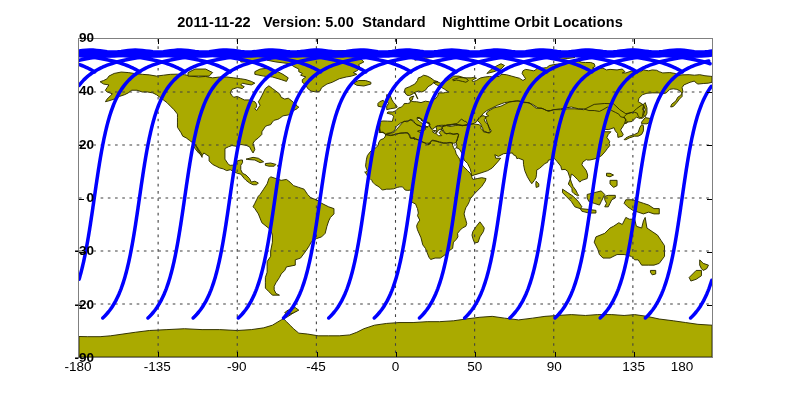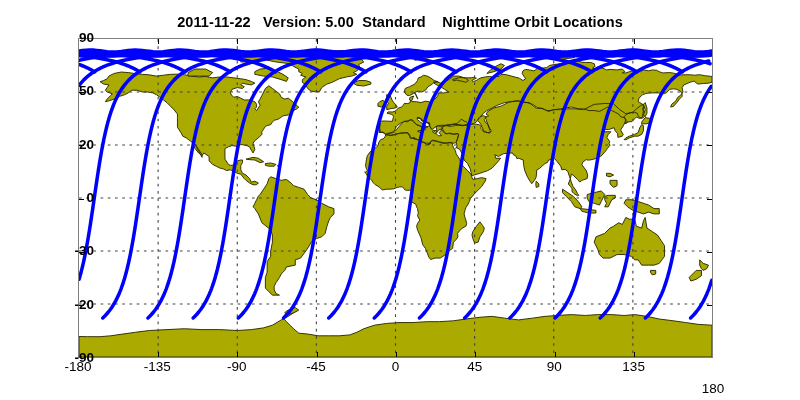--- a/index.html
+++ b/index.html
@@ -159,28 +159,28 @@
         <div class="tick" style="top: 52.8333px; height: 1px; width: 5px; right: 0px;"></div>
       </div>
   </div>
 
   <div id="ylabels">
       <div class="ylabel" style="top: 351px;">-90</div>
       <div class="ylabel" style="top: 297.667px;">-20</div>
       <div class="ylabel" style="top: 244.333px;">-30</div>
       <div class="ylabel" style="top: 191px;">0</div>
       <div class="ylabel" style="top: 137.667px;">20</div>
-      <div class="ylabel" style="top: 84.3333px;">50</div>
+      <div class="ylabel" style="top: 84.3333px;">40</div>
       <div class="ylabel" style="top: 31px;">90</div>
     </div>
   <div id="xlabels">
       <div class="xlabel" style="left: 48px; width: 60px;">-180</div>
       <div class="xlabel" style="left: 127.375px; width: 60px;">-135</div>
       <div class="xlabel" style="left: 206.75px; width: 60px;">-90</div>
       <div class="xlabel" style="left: 286.125px; width: 60px;">-45</div>
       <div class="xlabel" style="left: 365.5px; width: 60px;">0</div>
-      <div class="xlabel" style="left: 444.875px; width: 60px;">45</div>
+      <div class="xlabel" style="left: 444.875px; width: 60px;">50</div>
       <div class="xlabel" style="left: 524.25px; width: 60px;">90</div>
       <div class="xlabel" style="left: 603.625px; width: 60px;">135</div>
-      <div class="xlabel" style="left: 683px; width: 60px; margin-top: 22px;">180</div>
+      <div class="xlabel" style="left: 652px; width: 60px;">180</div>
     </div>
 
 </div>
 
 </body></html>

